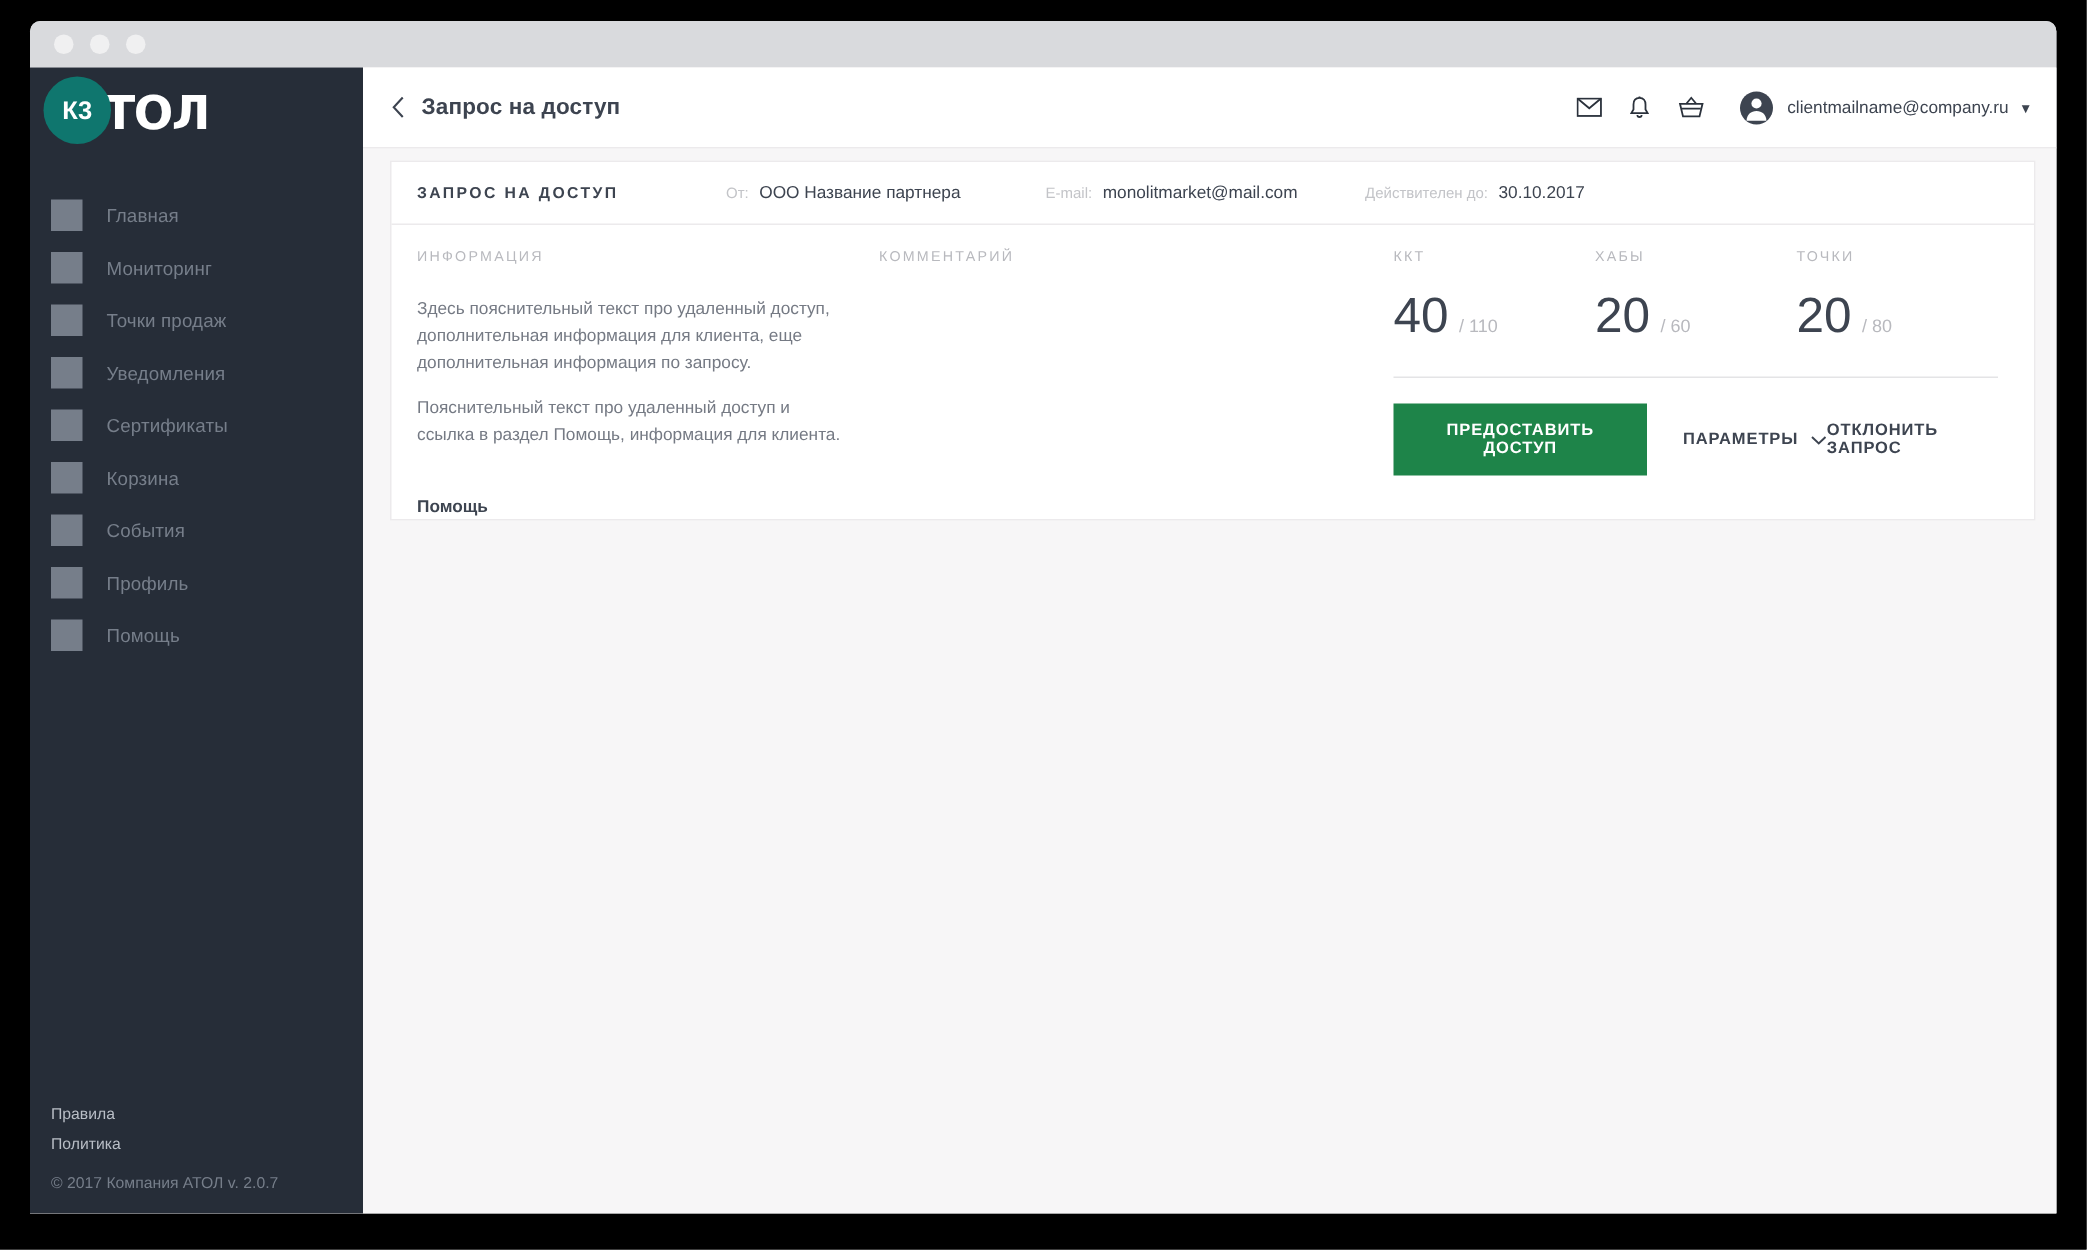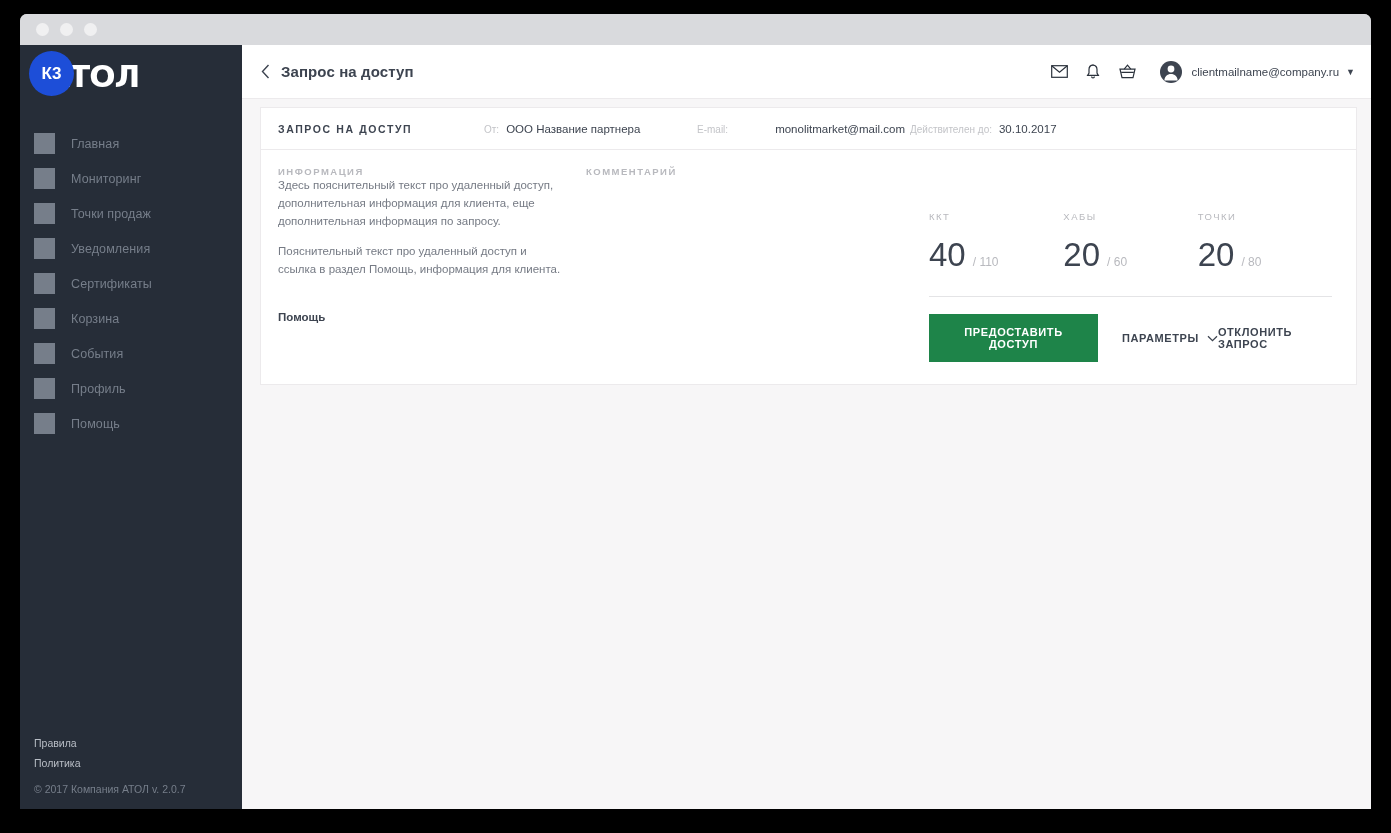--- a/index.html
+++ b/index.html
@@ -65,21 +65,21 @@
     font-weight: 700;
     color: #ffffff;
     letter-spacing: -1px;
     margin-left: 16px;
   }
   #logo-badge {
     position: absolute;
     left: 9px; top: 6px;
     width: 45px; height: 45px;
     border-radius: 50%;
-    background: #1d4ed8;
+    background: #0f766e;
     color: #ffffff;
     font-size: 17px;
     font-weight: 700;
     display: flex;
     align-items: center;
     justify-content: center;
     z-index: 3;
   }
 
   #nav { margin-top: 19px; }
@@ -222,21 +222,21 @@
   .meta-label {
     font-size: 10px;
     color: #c3c4c8;
     margin-right: 7px;
   }
   .meta-value {
     font-size: 11.5px;
     color: #3d4450;
   }
   #meta-from { width: 213px; flex: 0 0 213px; }
-  #meta-email { width: 213px; flex: 0 0 213px; gap: 40px; }
+  #meta-email { width: 213px; flex: 0 0 213px; }
 
   #card-body {
     display: flex;
     padding: 16px 0 0 0;
     min-height: 180px;
   }
 
   #col-info {
     width: 325px;
     flex: 0 0 325px;
@@ -247,23 +247,24 @@
     flex: 0 0 335px;
     padding: 0 20px 0 0;
   }
   #col-stats {
     flex: 1;
     padding: 0 20px 0 8px;
   }
 
   .section-label {
     font-size: 9.5px;
-    font-weight: 700;
+    font-weight: 400;
     color: #b8b9be;
     letter-spacing: 1.5px;
+    margin-bottom: 21px;
   }
   .info-para {
     font-size: 11.5px;
     line-height: 1.55;
     color: #757a84;
     margin-bottom: 13px;
   }
   #help-link {
     font-size: 11.5px;
     font-weight: 700;
@@ -274,21 +275,20 @@
   }
   .comment-para {
     font-size: 10.5px;
     line-height: 1.62;
     color: #cfd0d4;
   }
 
   #stats-row {
     display: flex;
     padding-right: 4px;
-    margin-top: 45px;
   }
   .stat {
     flex: 1;
   }
   .stat-label {
     font-size: 9.5px;
     color: #b8b9be;
     letter-spacing: 1.5px;
     margin-bottom: 14px;
   }

